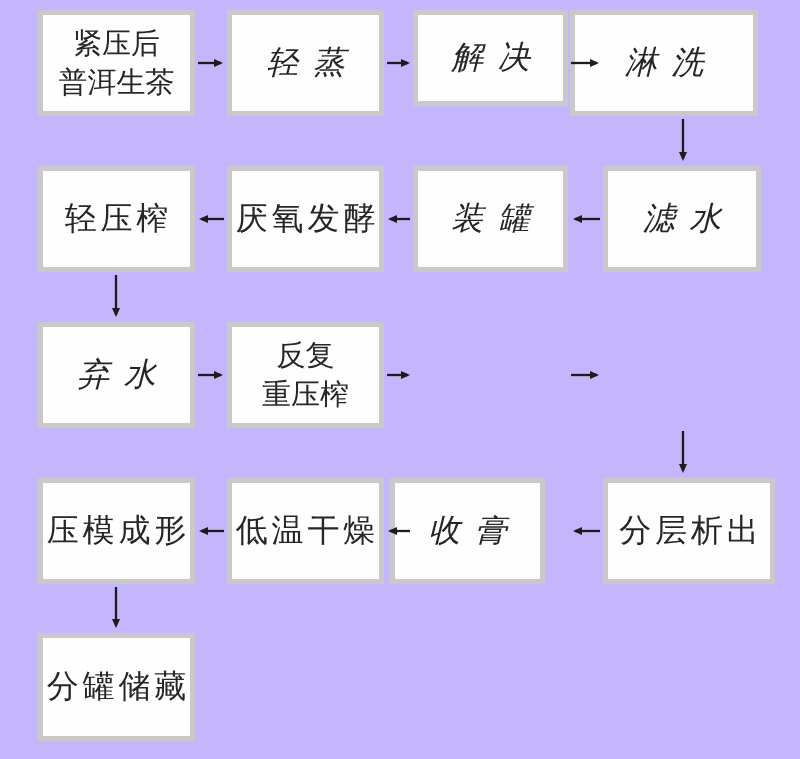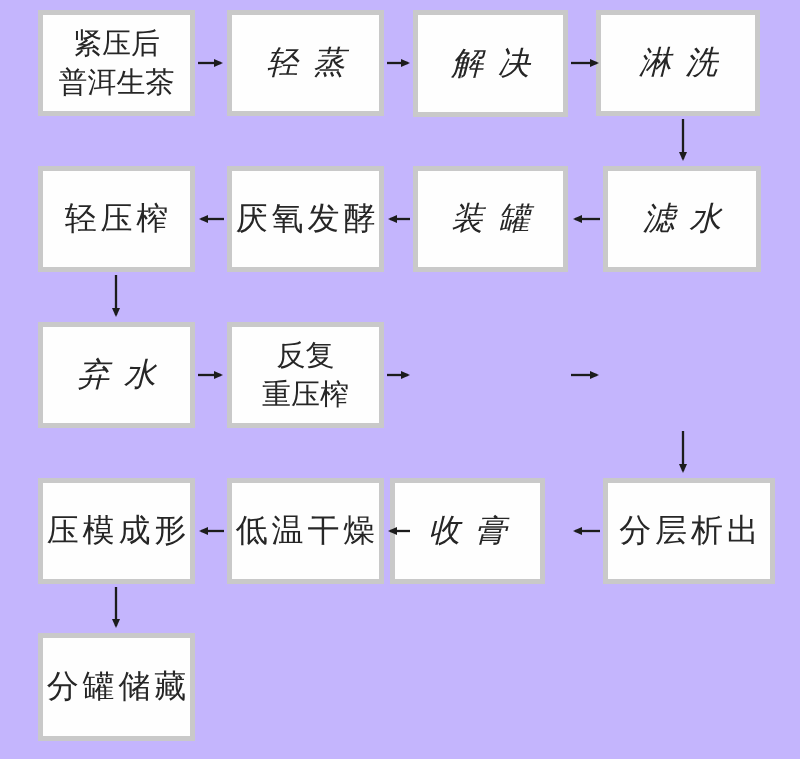--- a/index.html
+++ b/index.html
@@ -37,24 +37,24 @@
 
 <div class="canvas">
 
   <div class="node two-line" style="left:38px;top:10px;width:157px;height:106px;">
     <span class="node-label">紧压后
 普洱生茶</span>
   </div>
   <div class="node wide-sp" style="left:227px;top:10px;width:157px;height:106px;">
     <span class="node-label">轻蒸</span>
   </div>
-  <div class="node wide-sp" style="left:413px;top:10px;width:155px;height:107px;">
+  <div class="node wide-sp" style="left:413px;top:10px;width:155px;height:96px;">
     <span class="node-label">解决</span>
   </div>
-  <div class="node wide-sp" style="left:596px;top:10px;width:164px;height:106px;">
+  <div class="node wide-sp" style="left:570px;top:10px;width:188px;height:106px;">
     <span class="node-label">淋洗</span>
   </div>
 
   <div class="node wide-sp" style="left:603px;top:166px;width:158px;height:106px;">
     <span class="node-label">滤水</span>
   </div>
   <div class="node wide-sp" style="left:413px;top:166px;width:155px;height:106px;">
     <span class="node-label">装罐</span>
   </div>
   <div class="node mid-sp" style="left:227px;top:166px;width:157px;height:106px;">

